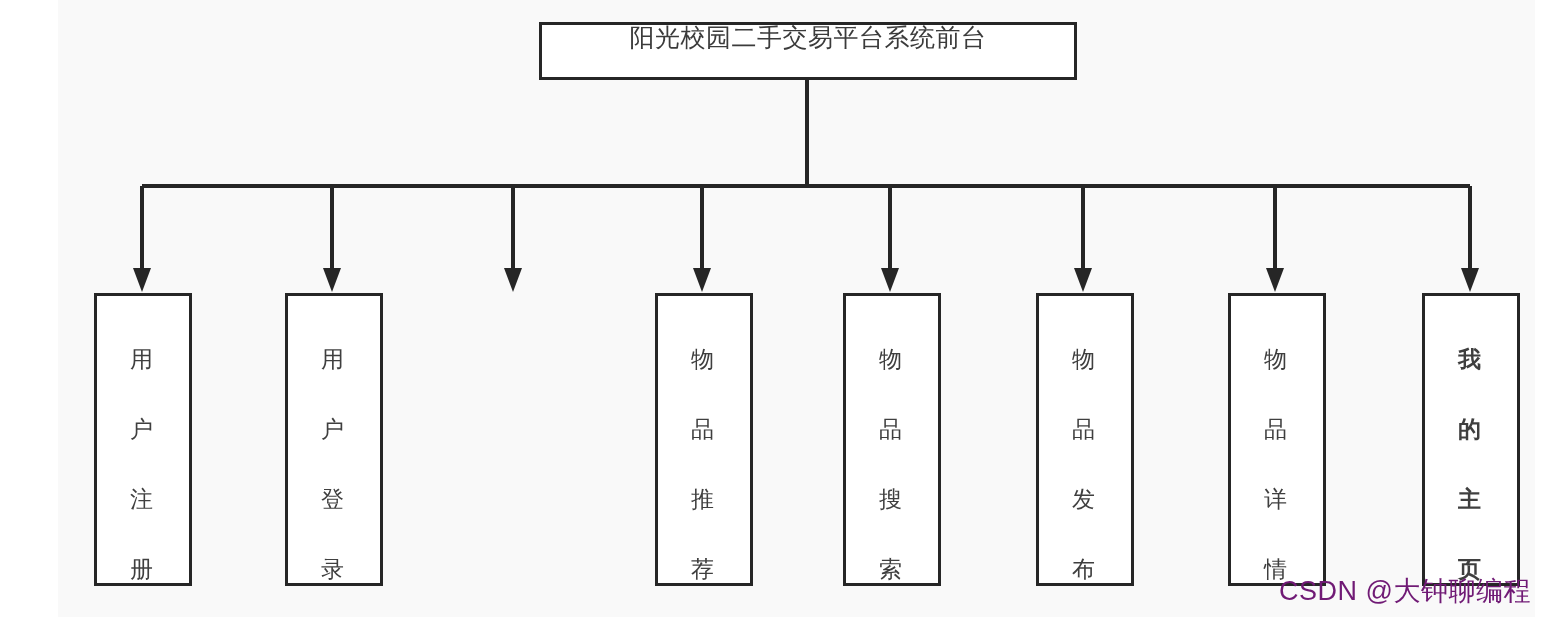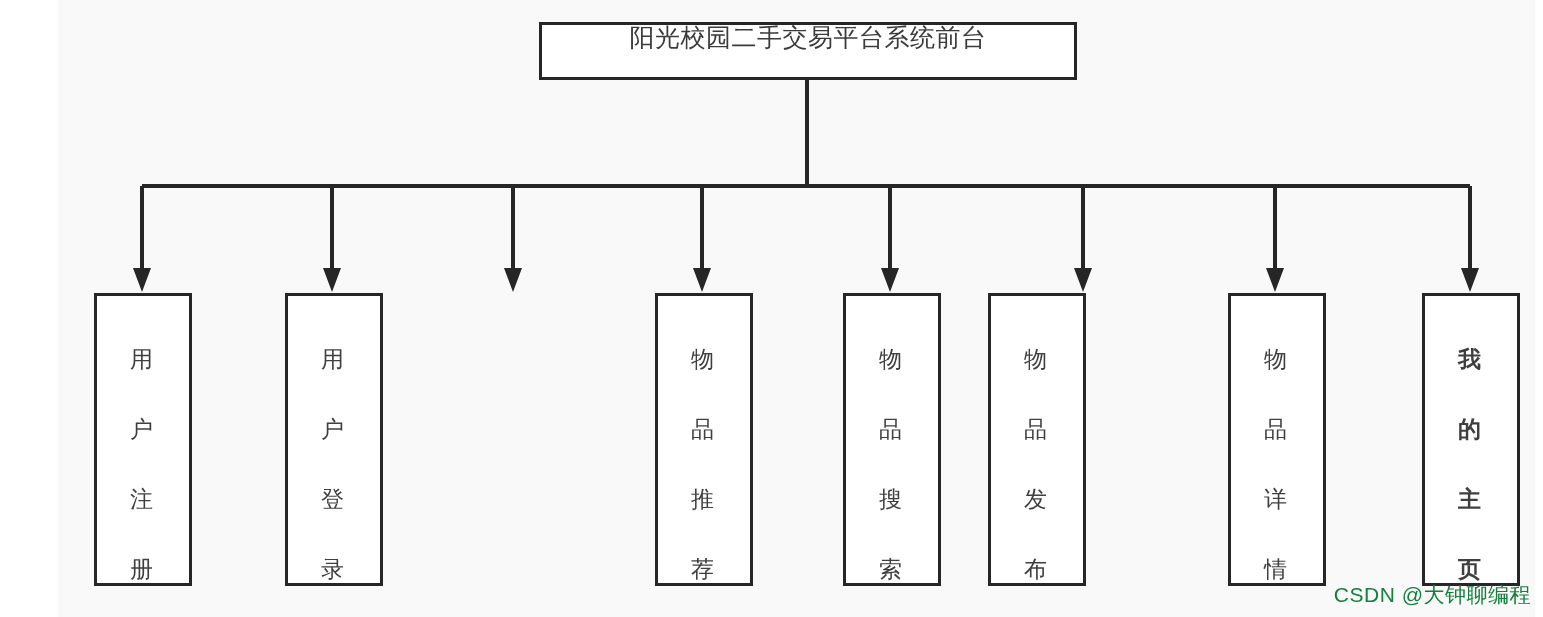--- a/index.html
+++ b/index.html
@@ -83,22 +83,22 @@
     max-width: 26px;
     margin-left: auto;
     margin-right: auto;
   }
 
   
   #watermark {
     position: absolute;
     right: 12px;
     bottom: 8px;
-    font-size: 21px;
-    color: #15803d;
+    font-size: 27px;
+    color: #701a75;
     white-space: nowrap;
     letter-spacing: 0.5px;
   }
 </style>
 </head>
 <body>
 
 <div id="stage">
 
   <div id="canvas-bg"></div>
@@ -140,21 +140,21 @@
   </div>
   <div class="node-box leaf-box" style="left:285px;">
     <span class="leaf-label">用户登录</span>
   </div>
   <div class="node-box leaf-box" style="left:655px;">
     <span class="leaf-label">物品推荐</span>
   </div>
   <div class="node-box leaf-box" style="left:843px;">
     <span class="leaf-label">物品搜索</span>
   </div>
-  <div class="node-box leaf-box" style="left:988px;">
+  <div class="node-box leaf-box" style="left:1036px;">
     <span class="leaf-label">物品发布</span>
   </div>
   <div class="node-box leaf-box" style="left:1228px;">
     <span class="leaf-label">物品详情</span>
   </div>
   <div class="node-box leaf-box" style="left:1422px;font-weight:bold;">
     <span class="leaf-label">我的主页</span>
   </div>
 
   <div id="watermark">CSDN @大钟聊编程</div>

